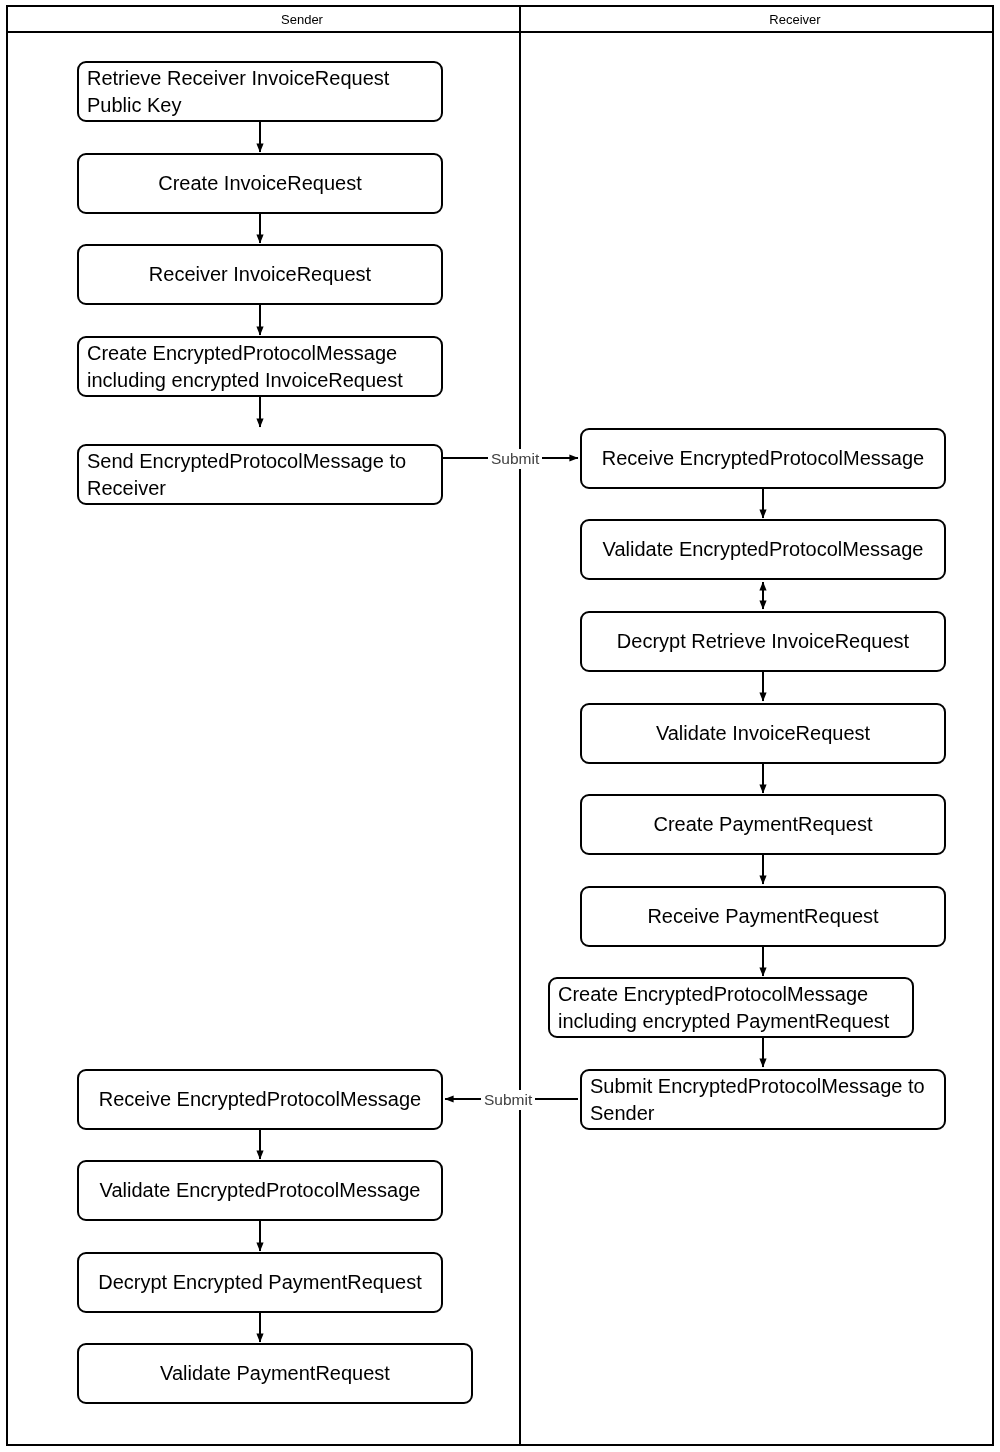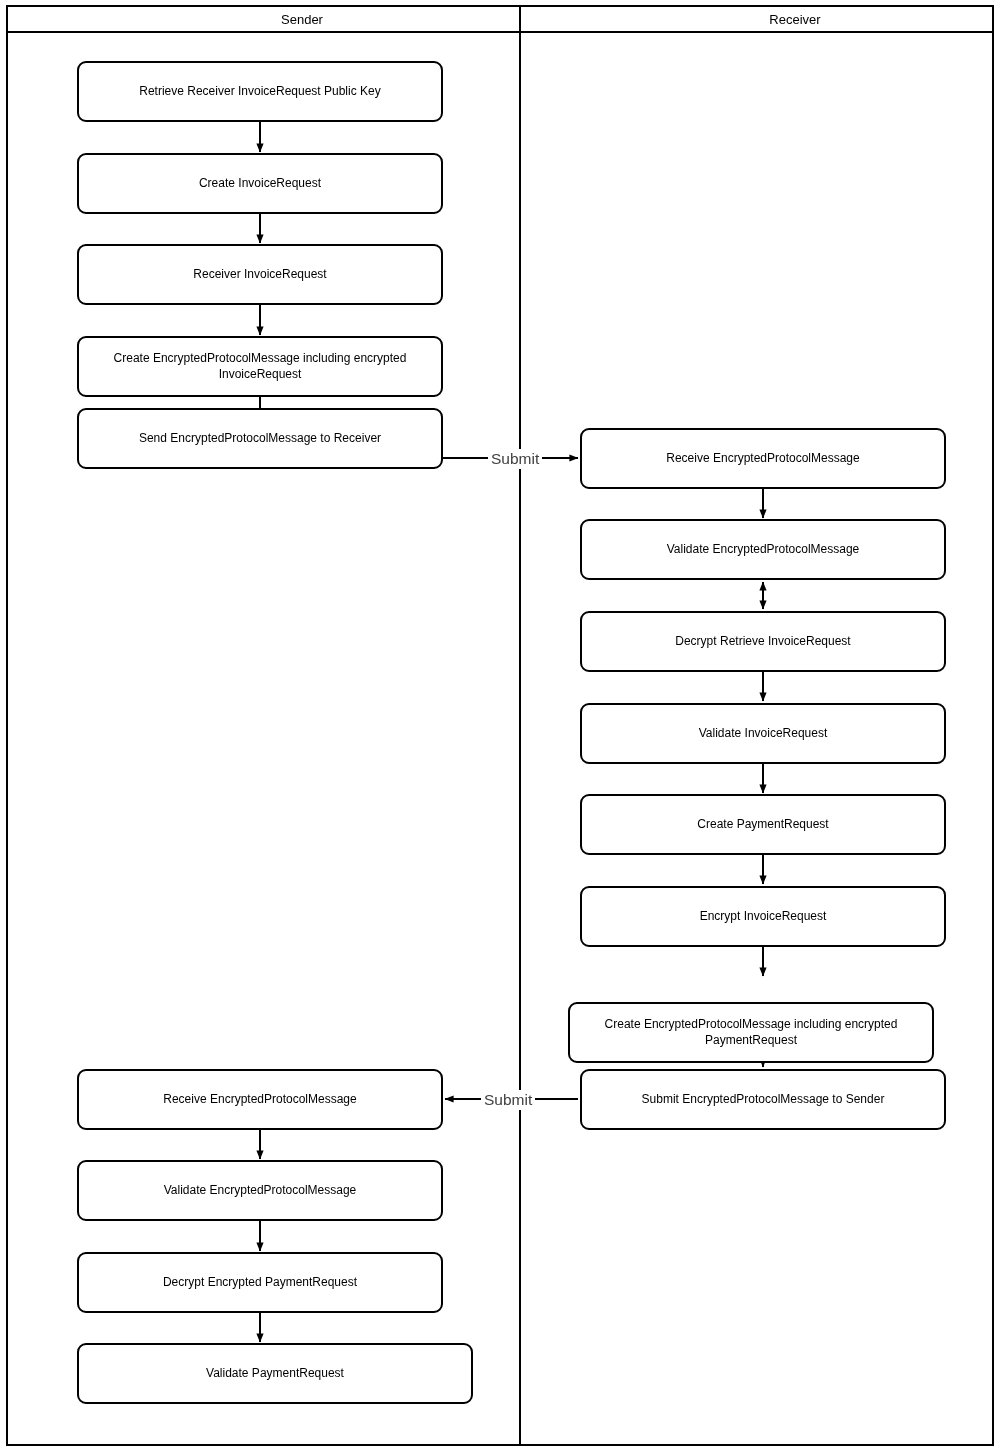--- a/index.html
+++ b/index.html
@@ -68,22 +68,22 @@
   
   .node {
     position: absolute;
     box-sizing: border-box;
     border: 2px solid #000000;
     border-radius: 9px;
     background: #ffffff;
     display: flex;
     align-items: center;
     justify-content: center;
-    text-align: center;
-    font-size: 12px;
+    text-align: left;
+    font-size: 20px;
     line-height: 1.32;
     padding: 4px 8px;
     color: #000000;
     z-index: 3;
   }
 
   
   .conn {
     position: absolute;
     z-index: 1;
@@ -159,35 +159,35 @@
   <div class="edge-label" style="left:481px; top:1090px;">Submit</div>
 
   <div class="node" style="left:77px; top:61px; width:366px; height:61px;">Retrieve Receiver InvoiceRequest Public Key</div>
 
   <div class="node" style="left:77px; top:153px; width:366px; height:61px;">Create InvoiceRequest</div>
 
   <div class="node" style="left:77px; top:244px; width:366px; height:61px;">Receiver InvoiceRequest</div>
 
   <div class="node" style="left:77px; top:336px; width:366px; height:61px;">Create EncryptedProtocolMessage including encrypted InvoiceRequest</div>
 
-  <div class="node" style="left:77px; top:408px; width:366px; height:61px;">Send EncryptedProtocolMessage to Receiver</div>
+  <div class="node" style="left:77px; top:444px; width:366px; height:61px;">Send EncryptedProtocolMessage to Receiver</div>
 
   <div class="node" style="left:580px; top:428px; width:366px; height:61px;">Receive EncryptedProtocolMessage</div>
 
   <div class="node" style="left:580px; top:519px; width:366px; height:61px;">Validate EncryptedProtocolMessage</div>
 
   <div class="node" style="left:580px; top:611px; width:366px; height:61px;">Decrypt Retrieve InvoiceRequest</div>
 
   <div class="node" style="left:580px; top:703px; width:366px; height:61px;">Validate InvoiceRequest</div>
 
   <div class="node" style="left:580px; top:794px; width:366px; height:61px;">Create PaymentRequest</div>
 
-  <div class="node" style="left:580px; top:886px; width:366px; height:61px;">Encrypt InvoiceRequest</div>
+  <div class="node" style="left:580px; top:886px; width:366px; height:61px;">Receive PaymentRequest</div>
 
-  <div class="node" style="left:568px; top:977px; width:366px; height:61px;margin-top:25px;">Create EncryptedProtocolMessage including encrypted PaymentRequest</div>
+  <div class="node" style="left:548px; top:977px; width:366px; height:61px;">Create EncryptedProtocolMessage including encrypted PaymentRequest</div>
 
   <div class="node" style="left:580px; top:1069px; width:366px; height:61px;">Submit EncryptedProtocolMessage to Sender</div>
 
   <div class="node" style="left:77px; top:1069px; width:366px; height:61px;">Receive EncryptedProtocolMessage</div>
 
   <div class="node" style="left:77px; top:1160px; width:366px; height:61px;">Validate EncryptedProtocolMessage</div>
 
   <div class="node" style="left:77px; top:1252px; width:366px; height:61px;">Decrypt Encrypted PaymentRequest</div>
 
   <div class="node" style="left:77px; top:1343px; width:396px; height:61px;">Validate PaymentRequest</div>

